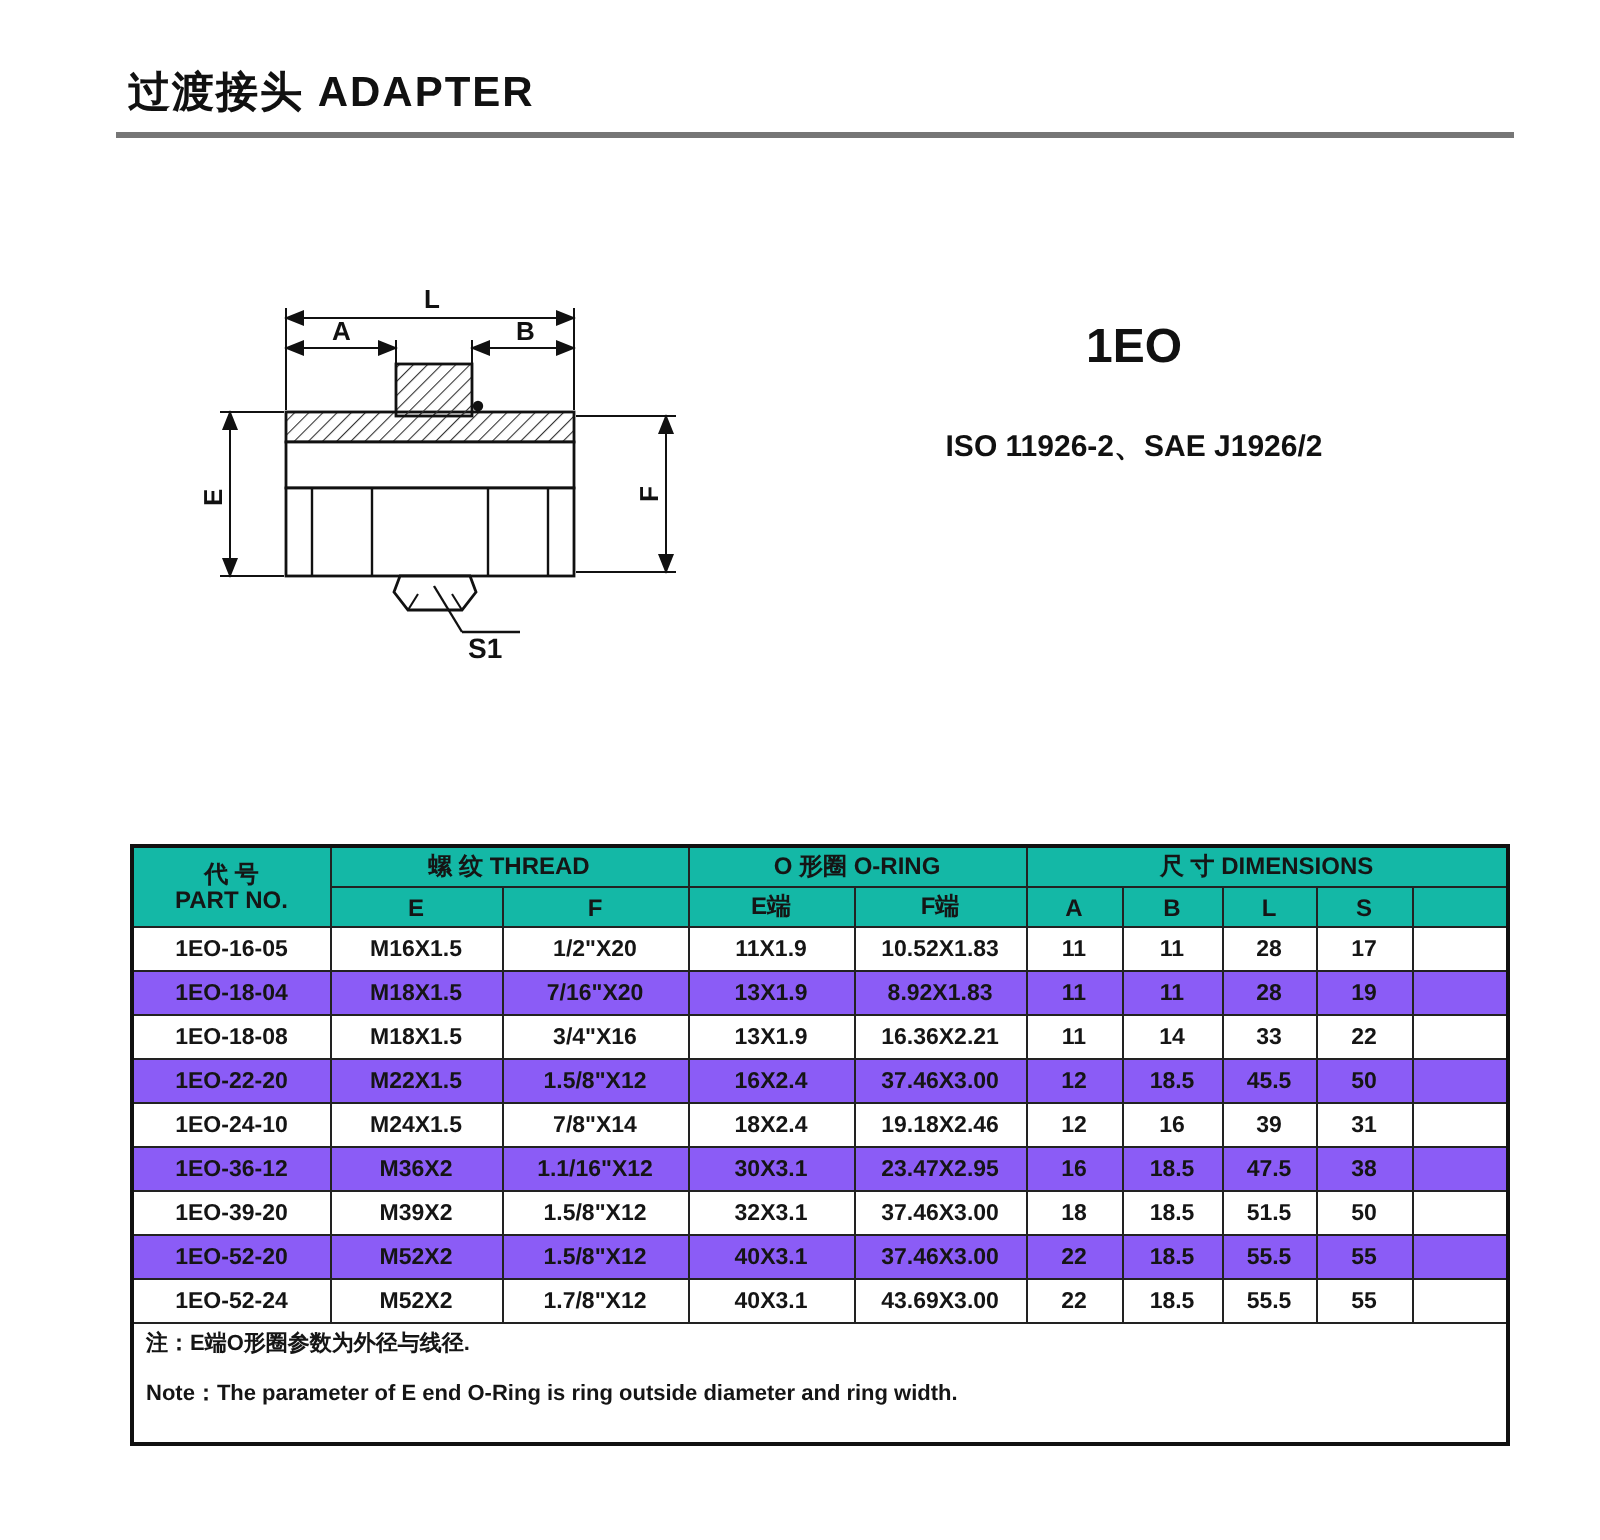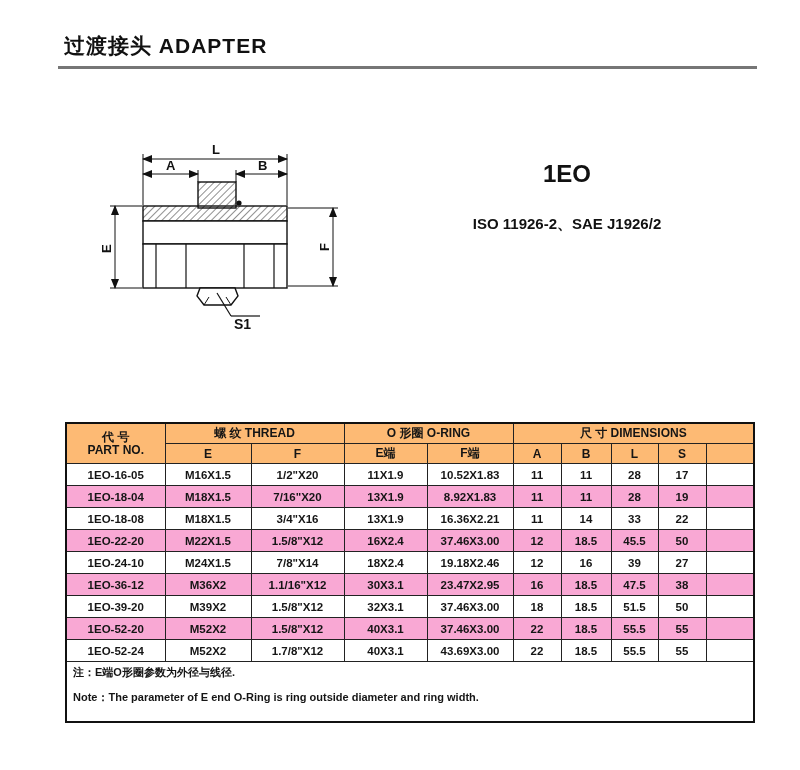--- a/index.html
+++ b/index.html
@@ -23,26 +23,26 @@
   .product-desc{font-size:15px;font-weight:bold;line-height:23px;color:#111;margin:0;}
   table.spec{
     position:absolute;left:65px;top:422px;width:688px;
     border-collapse:collapse;table-layout:fixed;
     border:2px solid #111;
   }
   table.spec th,table.spec td{
     border:1px solid #222;text-align:center;vertical-align:middle;
     padding:0;font-weight:bold;color:#151515;overflow:hidden;white-space:nowrap;
   }
-  thead th{background:#fdba74;font-size:12px;}
+  thead th{background:#14b8a6;font-size:12px;}
   thead tr.hrow1 th{height:19px;}
   thead tr.hrow2 th{height:19px;}
   th.part-head{line-height:13px;font-size:12px;}
   tbody td{height:21px;font-size:11.5px;background:#ffffff;}
-  tbody tr.stripe td{background:#f9a8d4;}
+  tbody tr.stripe td{background:#8b5cf6;}
   tr.note-row td{
     text-align:left;font-size:11px;padding:3px 6px 16px 6px;height:30px;
     white-space:normal;line-height:15px;background:#fff;
   }
   .note-cn{font-weight:bold;}
   .note-en{font-weight:bold;margin-top:10px;}
   
   .dimtext{font-family:"Liberation Sans",sans-serif;font-size:13px;font-weight:bold;fill:#111;}
   .s1text{font-family:"Liberation Sans",sans-serif;font-size:14px;font-weight:bold;fill:#111;}
 </style>
@@ -216,21 +216,21 @@
     </tr>
     <tr>
       <td>1EO-24-10</td>
       <td>M24X1.5</td>
       <td>7/8"X14</td>
       <td>18X2.4</td>
       <td>19.18X2.46</td>
       <td>12</td>
       <td>16</td>
       <td>39</td>
-      <td>27</td>
+      <td>31</td>
       <td></td>
     </tr>
     <tr class="stripe">
       <td>1EO-36-12</td>
       <td>M36X2</td>
       <td>1.1/16"X12</td>
       <td>30X3.1</td>
       <td>23.47X2.95</td>
       <td>16</td>
       <td>18.5</td>

